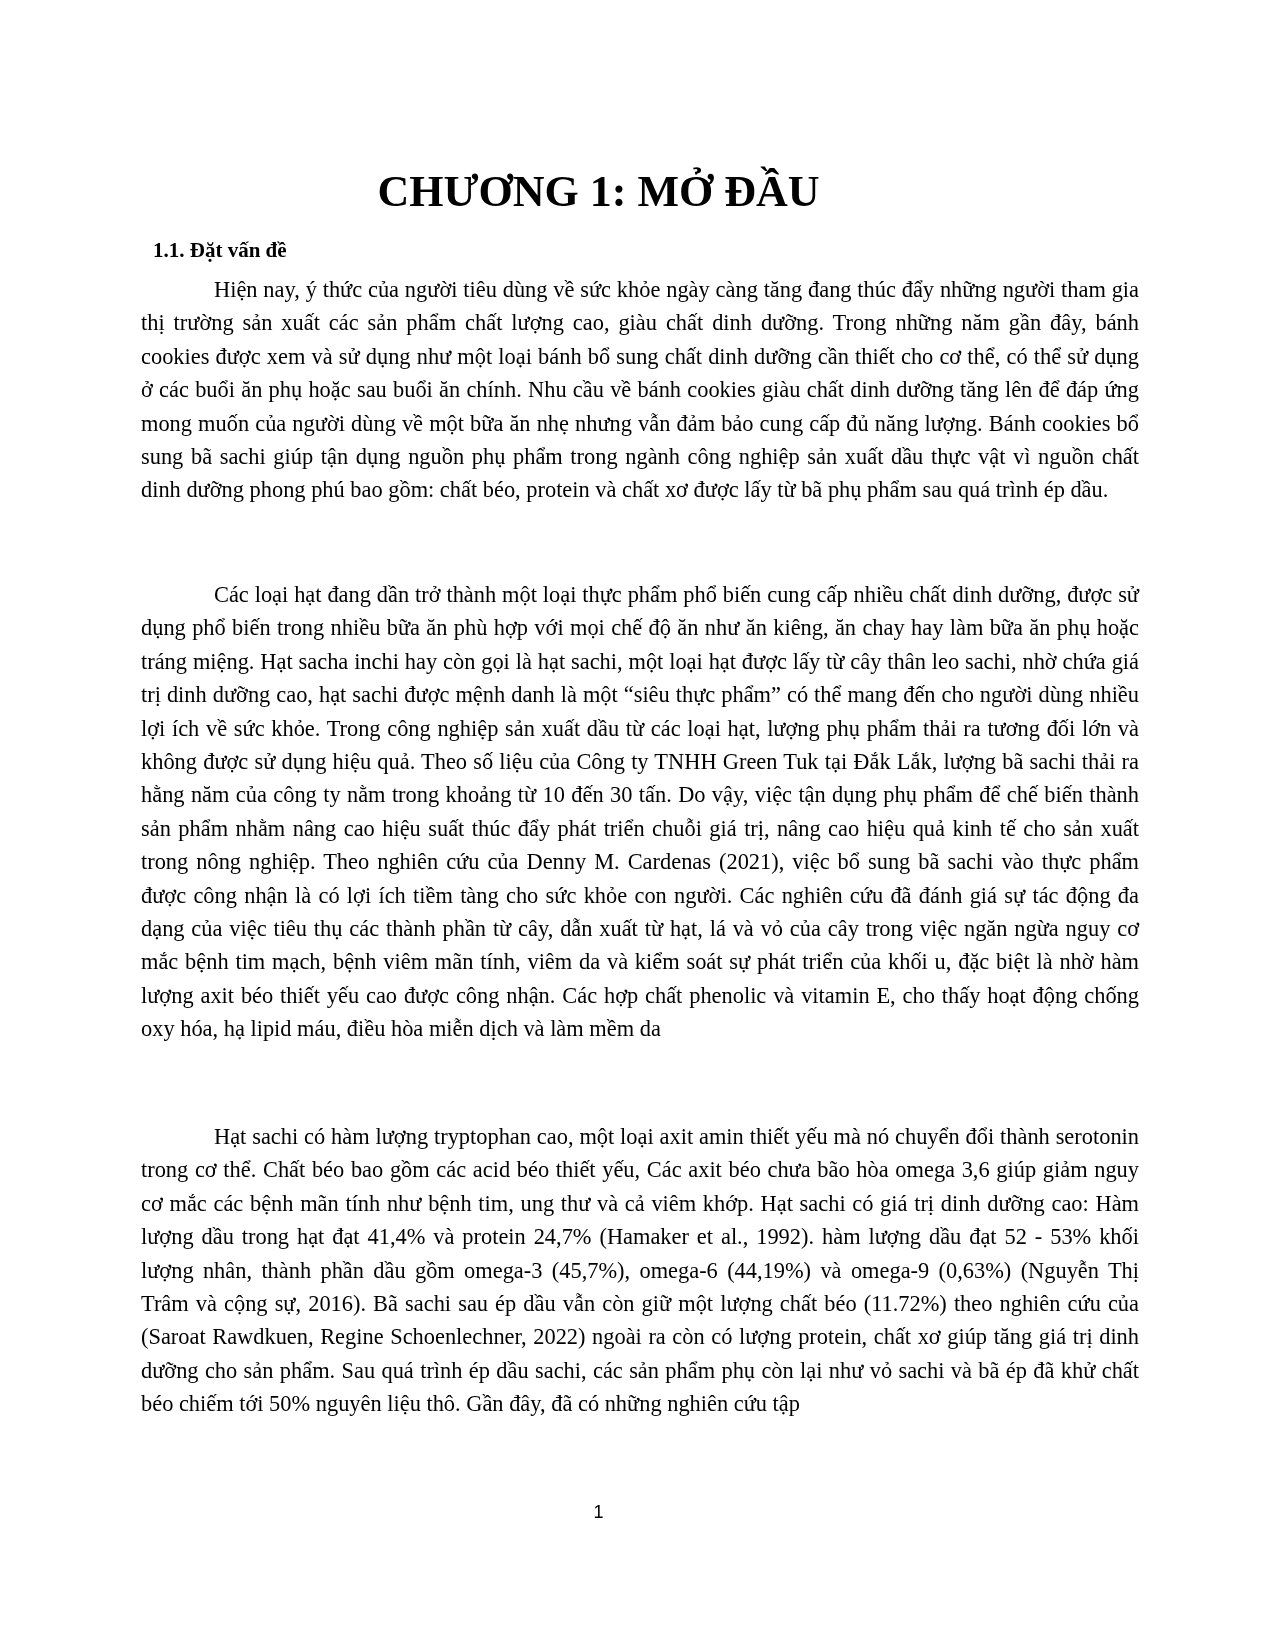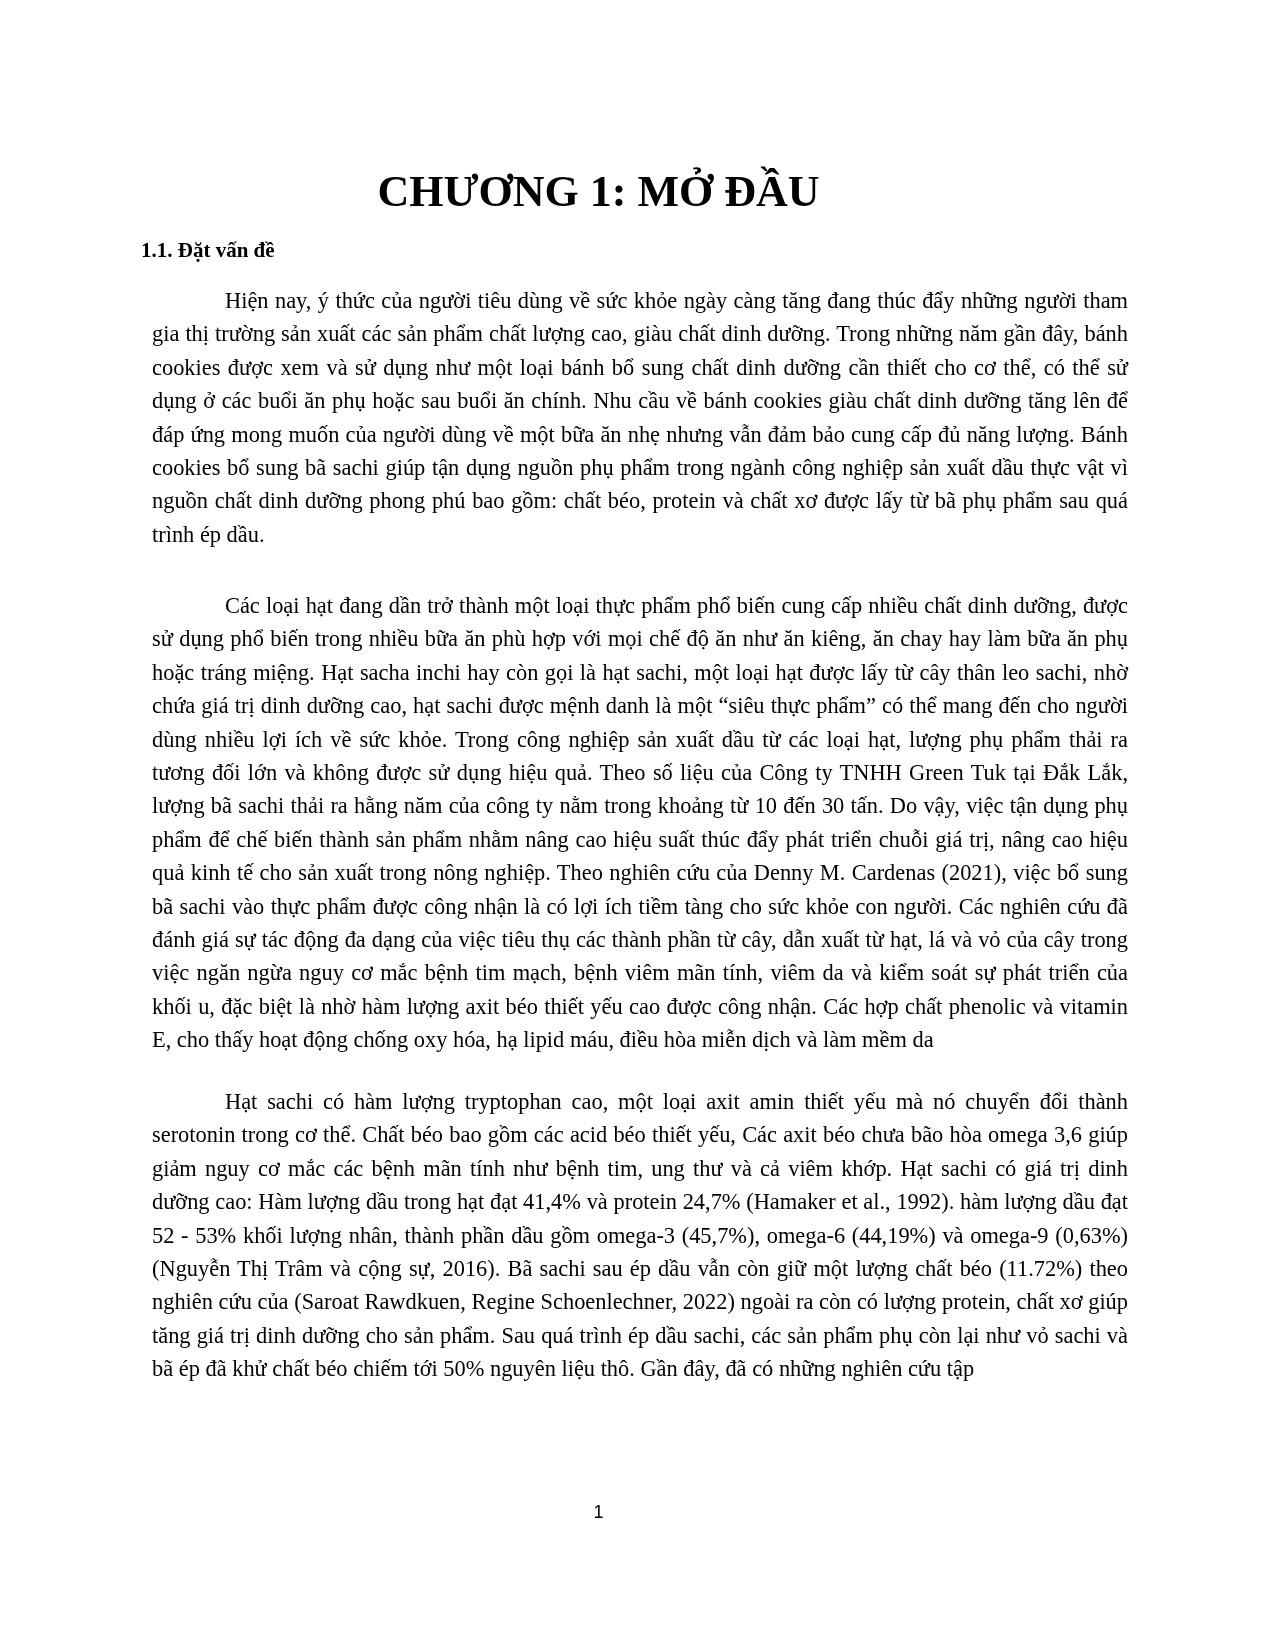--- a/index.html
+++ b/index.html
@@ -8,32 +8,32 @@
       position: absolute; left: 0; top: 0; width: 1197px; height: 1650px;
       background: #ffffff; color: #000000;
       font-family: "Liberation Serif", "DejaVu Serif", serif;
     }
     .chapter-title {
       position: absolute; left: 0; right: 0; top: 166px;
       text-align: center; font-weight: bold; font-size: 44px;
       letter-spacing: 0px; margin: 0;
     }
     .section-heading {
-      position: absolute; left: 141px; top: 238px;
+      position: absolute; left: 153px; top: 238px;
       font-weight: bold; font-size: 21px; margin: 0;
     }
     .body {
       position: absolute; left: 141px; width: 998px;
       font-size: 22.4px; line-height: 33.4px;
       text-align: justify; margin: 0;
     }
-    .body p { margin: 11px; text-indent: 73px; text-align: justify; }
+    .body p { margin: 0; text-indent: 73px; text-align: justify; }
     .p1 { top: 273px; }
     .p2 { top: 578px; }
-    .p3 { top: 1074px; }
+    .p3 { top: 1120px; }
     .page-number {
       position: absolute; left: 0; right: 0; top: 1502px;
       text-align: center; font-family: "Liberation Sans", "DejaVu Sans", sans-serif;
       font-size: 18px;
     }
   </style>
 </head>
 <body>
 
 <div class="page">

